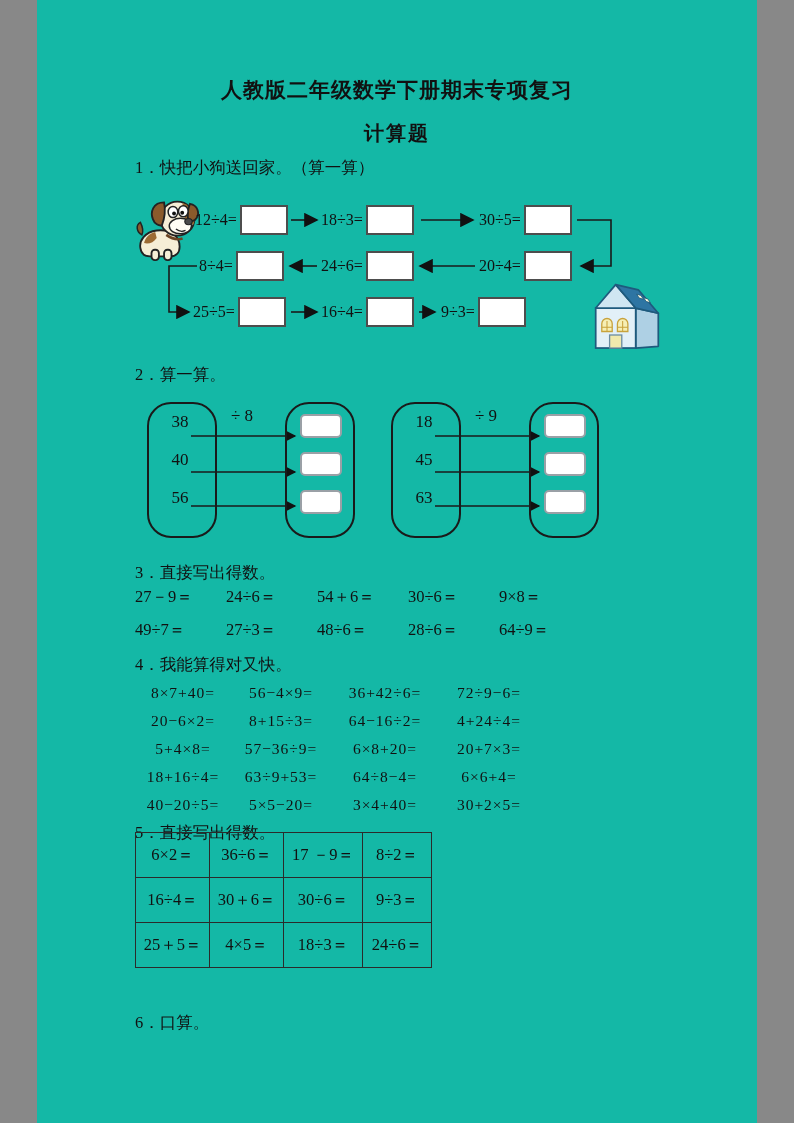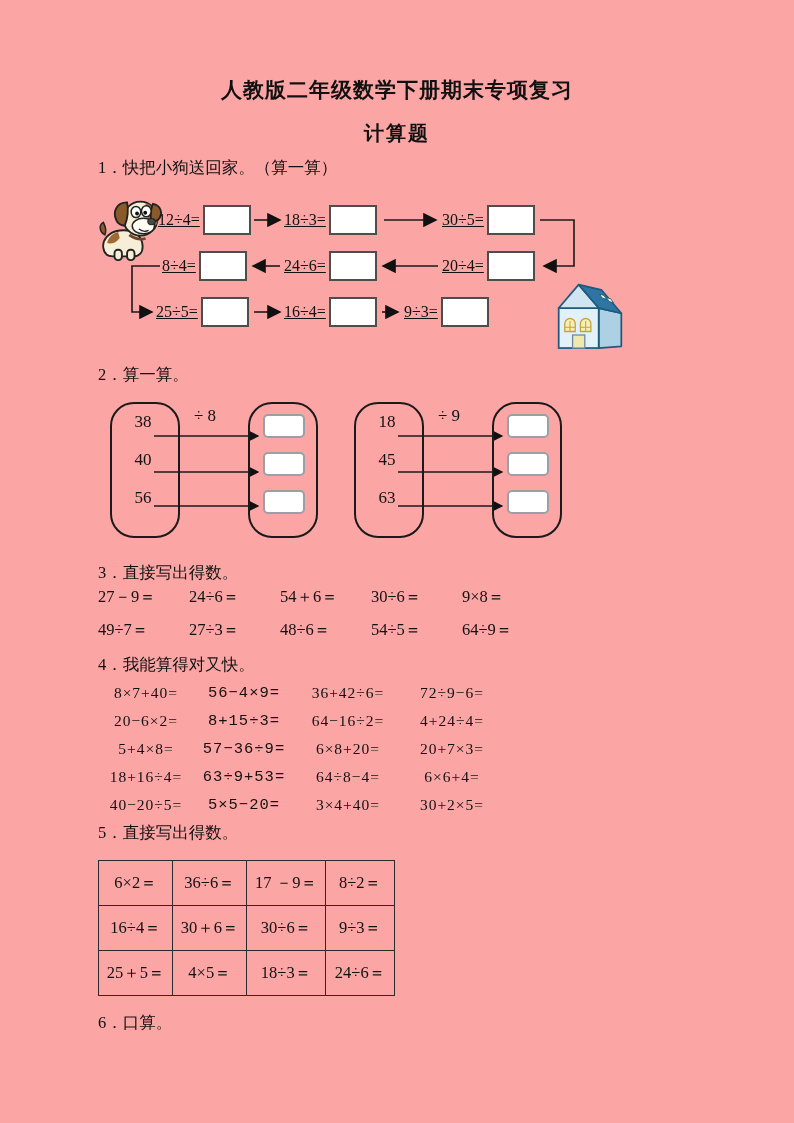--- a/index.html
+++ b/index.html
@@ -1,31 +1,31 @@
 <!DOCTYPE html>
 <html><head>
 <meta charset="utf-8">
 <style>
   html,body{margin:0;padding:0;background:#888;}
   .page{
-    position:relative; width:794px; height:1123px; margin:0 auto;
-    background:#fca5a5; overflow:hidden;
+    position:relative; width:720px; height:1123px; margin:0 auto;
+    background:#14b8a6; overflow:hidden;
     font-family:"Liberation Serif","DejaVu Serif",serif; color:#111;
   }
   .title{position:absolute;left:0;right:0;top:76px;text-align:center;
     font-size:21px;font-weight:bold;letter-spacing:1px;}
   .subtitle{position:absolute;left:0;right:0;top:120px;text-align:center;
     font-size:20px;font-weight:bold;letter-spacing:2px;}
   .qlabel{position:absolute;left:98px;font-size:16.5px;white-space:nowrap;}
 
   
   .flow{position:absolute;left:96px;top:194px;width:600px;height:168px;}
   .flow svg.lines{position:absolute;left:0;top:0;}
   .funit{position:absolute;display:flex;align-items:center;height:30px;
-    font-size:16px;white-space:nowrap;text-decoration:underline;}
+    font-size:16px;white-space:nowrap;}
   .feq{margin-right:3px;}
   .abox{display:inline-block;width:44px;height:26px;border:2px solid #4d4d4d;background:#fff;}
   .dog{position:absolute;left:0;top:2px;}
   .house{position:absolute;left:454px;top:82px;}
 
   
   .map{position:absolute;left:98px;top:398px;width:480px;height:152px;}
   .map svg.lines{position:absolute;left:0;top:0;}
   .orect{position:absolute;width:66px;height:132px;border:2px solid #1a1a1a;
     border-radius:24px;top:4px;background:transparent;}
@@ -36,24 +36,24 @@
 
   
   .q3{position:absolute;left:98px;top:586px;width:470px;}
   .q3row{display:flex;margin-bottom:11px;}
   .q3cell{width:91px;font-size:16.5px;white-space:nowrap;}
 
   
   .q4{position:absolute;left:98px;top:679px;width:490px;}
   .q4row{display:flex;height:28px;align-items:center;}
   .q4cell{text-align:center;font-size:15.5px;letter-spacing:1px;white-space:nowrap;}
-  .q4c1{width:96px;} .q4c2{width:100px;font-family:Liberation Mono, monospace;} .q4c3{width:108px;} .q4c4{width:100px;}
-
-  
-  .q5t{position:absolute;left:98px;top:860px;border-collapse:collapse;}
+  .q4c1{width:96px;} .q4c2{width:100px;} .q4c3{width:108px;} .q4c4{width:100px;}
+
+  
+  .q5t{position:absolute;left:98px;top:832px;border-collapse:collapse;}
   .q5t td{border:1px solid #2b2b2b;text-align:center;font-size:16.5px;
     height:44px;padding:0;}
   .c1{width:73px;} .c2{width:73px;} .c3{width:78px;} .c4{width:68px;}
 </style>
 </head>
 <body>
 
 <div class="page">
 
   <div class="title">人教版二年级数学下册期末专项复习</div>
@@ -201,21 +201,21 @@
       <span class="q3cell">27－9＝</span>
       <span class="q3cell">24÷6＝</span>
       <span class="q3cell">54＋6＝</span>
       <span class="q3cell">30÷6＝</span>
       <span class="q3cell">9×8＝</span>
     </div>
     <div class="q3row">
       <span class="q3cell">49÷7＝</span>
       <span class="q3cell">27÷3＝</span>
       <span class="q3cell">48÷6＝</span>
-      <span class="q3cell">54÷5＝</span>
+      <span class="q3cell">28÷6＝</span>
       <span class="q3cell">64÷9＝</span>
     </div>
   </div>
 
   <div class="qlabel" style="top:654px">4．我能算得对又快。</div>
 
   <div class="q4">
     <div class="q4row">
       <span class="q4cell q4c1">8×7+40=</span>
       <span class="q4cell q4c2">56−4×9=</span>

